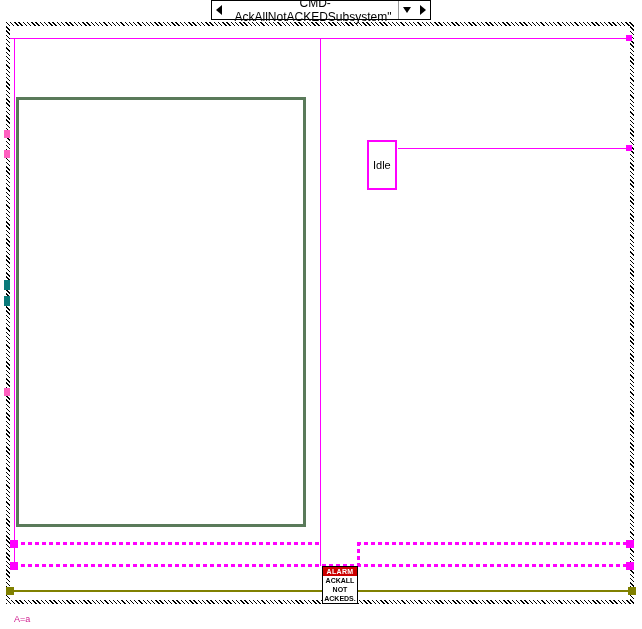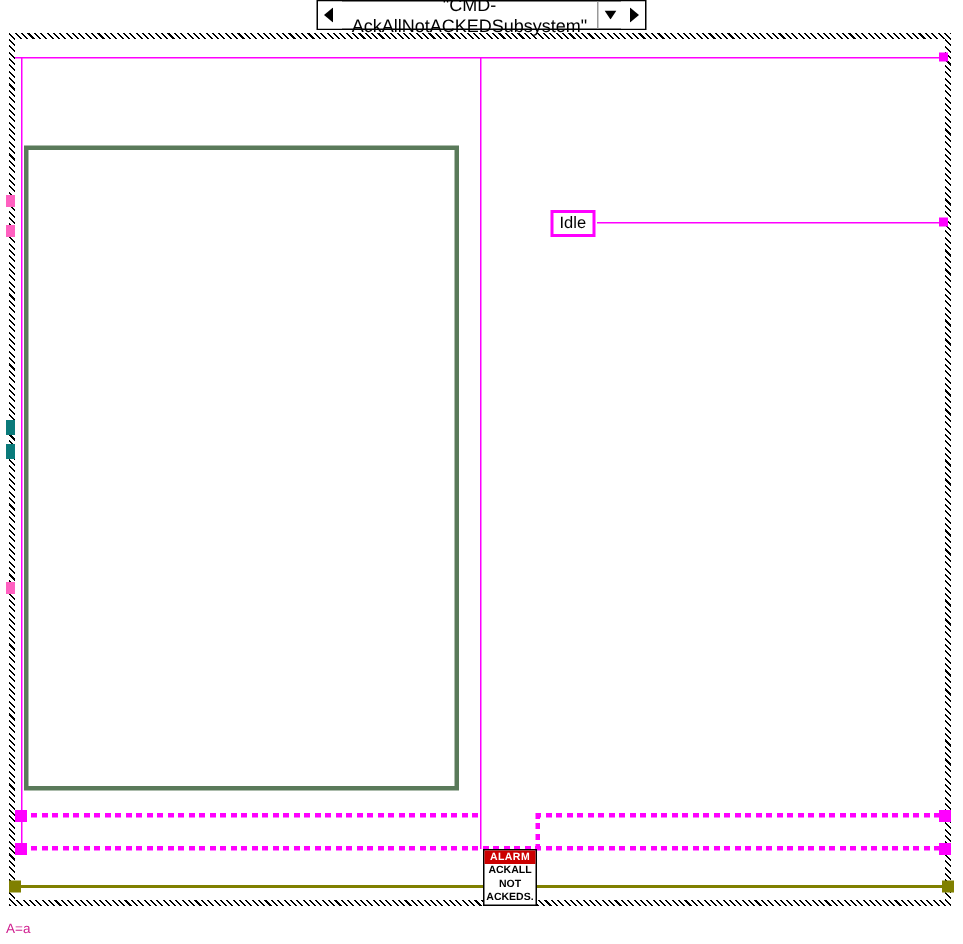--- a/index.html
+++ b/index.html
@@ -20,21 +20,21 @@
 
     .wire-pink { position:absolute; background:#ff00ff; }
     .wire-pink-dash-h { position:absolute; height:3px;
       background:repeating-linear-gradient(90deg,#ff00ff 0 4px,transparent 4px 7px); }
     .wire-pink-dash-v { position:absolute; width:3px;
       background:repeating-linear-gradient(0deg,#ff00ff 0 4px,transparent 4px 7px); }
     .wire-olive { position:absolute; background:#808000; }
 
     .cluster-box { position:absolute; border:3px solid #5a7a5a; background:#fff; }
 
-    .idle-const { position:absolute; border:2px solid #ff00ff; background:#fff; padding:1px 4px;
+    .idle-const { position:absolute; border:2px solid #ff00ff; background:#fff; padding:17px 4px;
       font-size:11px; color:#000; }
 
     .node-icon { position:absolute; width:36px; border:1px solid #000; background:#fff; font-size:7px;
       text-align:center; line-height:1; }
     .node-alarm { background:#cc0000; color:#fff; font-weight:bold; padding:1px 0; letter-spacing:0.3px; }
     .node-body { padding:1px 0; font-weight:bold; }
 
     .tunnel { position:absolute; width:8px; height:8px; background:#ff00ff; }
     .tunnel-sm { position:absolute; width:6px; height:6px; background:#ff00ff; }
     .term-olive { position:absolute; width:8px; height:8px; background:#808000; }
@@ -105,13 +105,13 @@
 <div class="term-olive" style="left:6px; top:587px;"></div>
 <div class="term-olive" style="left:628px; top:587px;"></div>
 
 <div class="node-icon" style="left:322px; top:566px;">
   <div class="node-alarm">ALARM</div>
   <div class="node-body">ACKALL</div>
   <div class="node-body">NOT</div>
   <div class="node-body">ACKEDS.</div>
 </div>
 
-<div class="footnote" style="left:4px; top:614px;">A=a</div>
+<div class="footnote" style="left:14px; top:614px;">A=a</div>
 
 </body></html>

